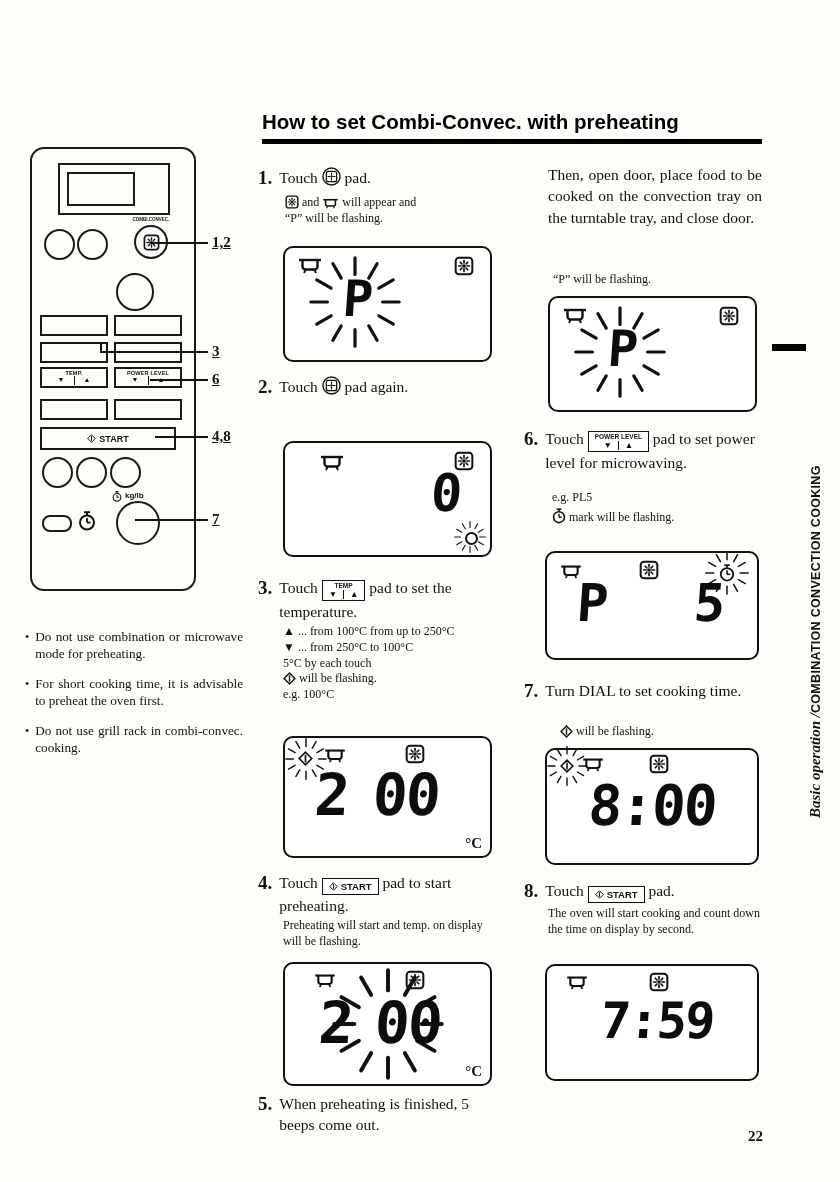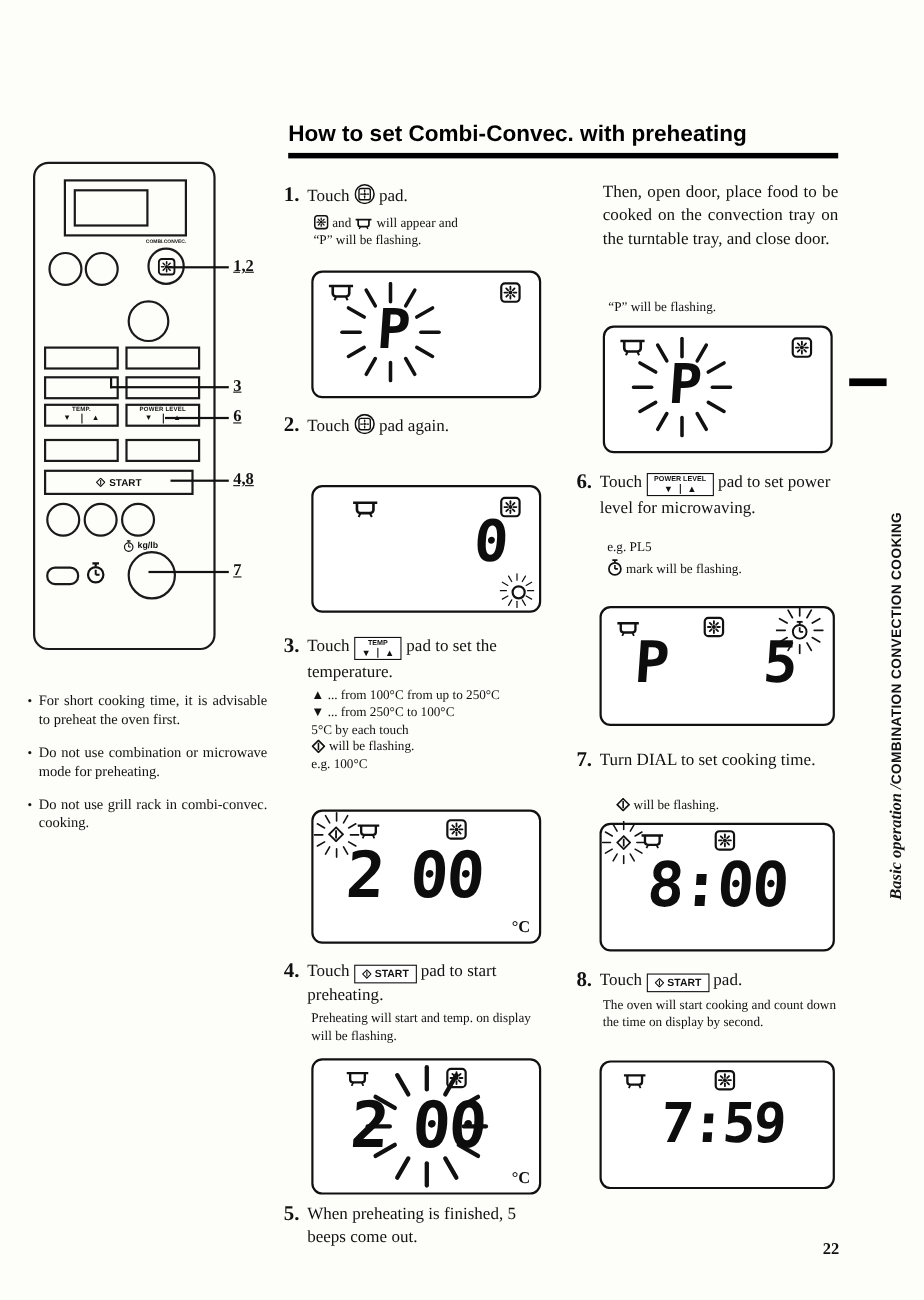--- a/index.html
+++ b/index.html
@@ -201,25 +201,25 @@
   <div class="cline" style="left:150px;top:379px;width:58px"></div>
   <div class="cnum" style="left:212px;top:371px">6</div>
   <div class="cline" style="left:155px;top:436px;width:53px"></div>
   <div class="cnum" style="left:212px;top:428px">4,8</div>
   <div class="cline" style="left:135px;top:519px;width:73px"></div>
   <div class="cnum" style="left:212px;top:511px">7</div>
 
   <div class="note">
     <div class="note-item">
         <span class="bullet"></span>
-        <span>For short cooking time, it is advisable to preheat the oven first.</span>
+        <span>Do not use combination or microwave mode for preheating.</span>
       </div>
     <div class="note-item">
         <span class="bullet"></span>
-        <span>Do not use combination or microwave mode for preheating.</span>
+        <span>For short cooking time, it is advisable to preheat the oven first.</span>
       </div>
     <div class="note-item">
         <span class="bullet"></span>
         <span>Do not use grill rack in combi-convec. cooking.</span>
       </div>
   </div>
 
   <div class="step" style="left:258px;top:167px;width:234px">
     <span class="snum">1.</span>
     <span class="sbody"><span>Touch</span>

